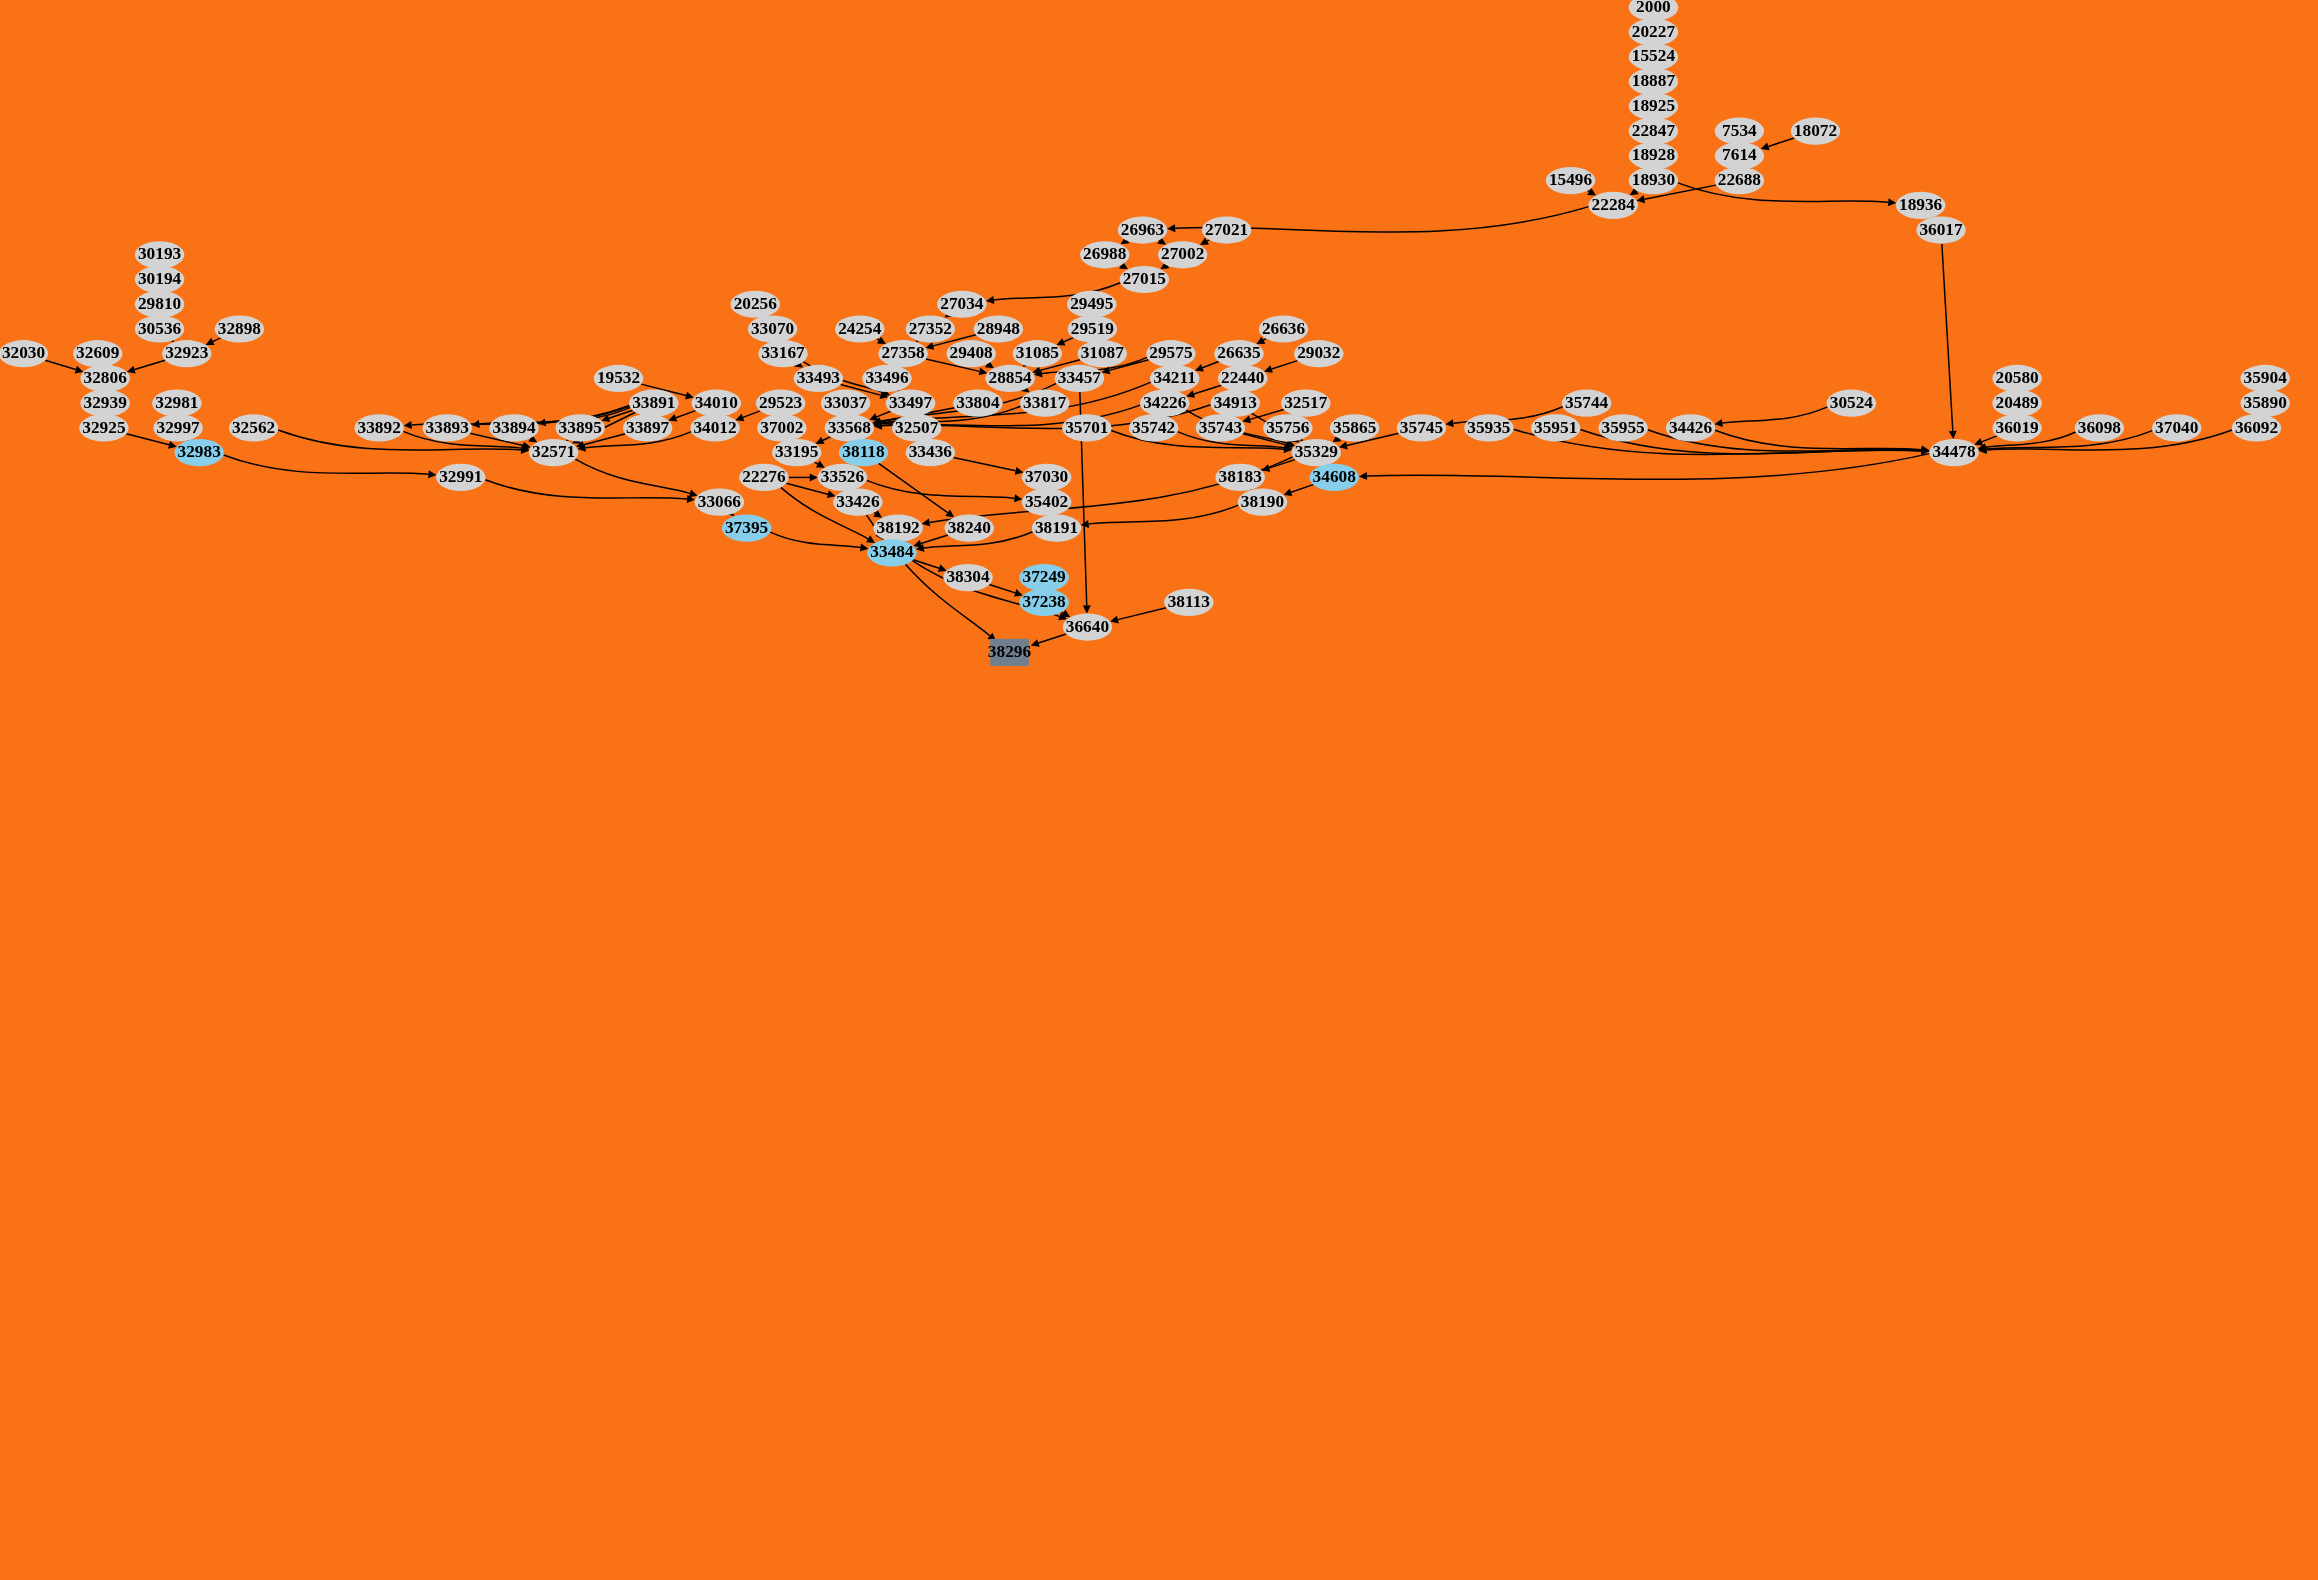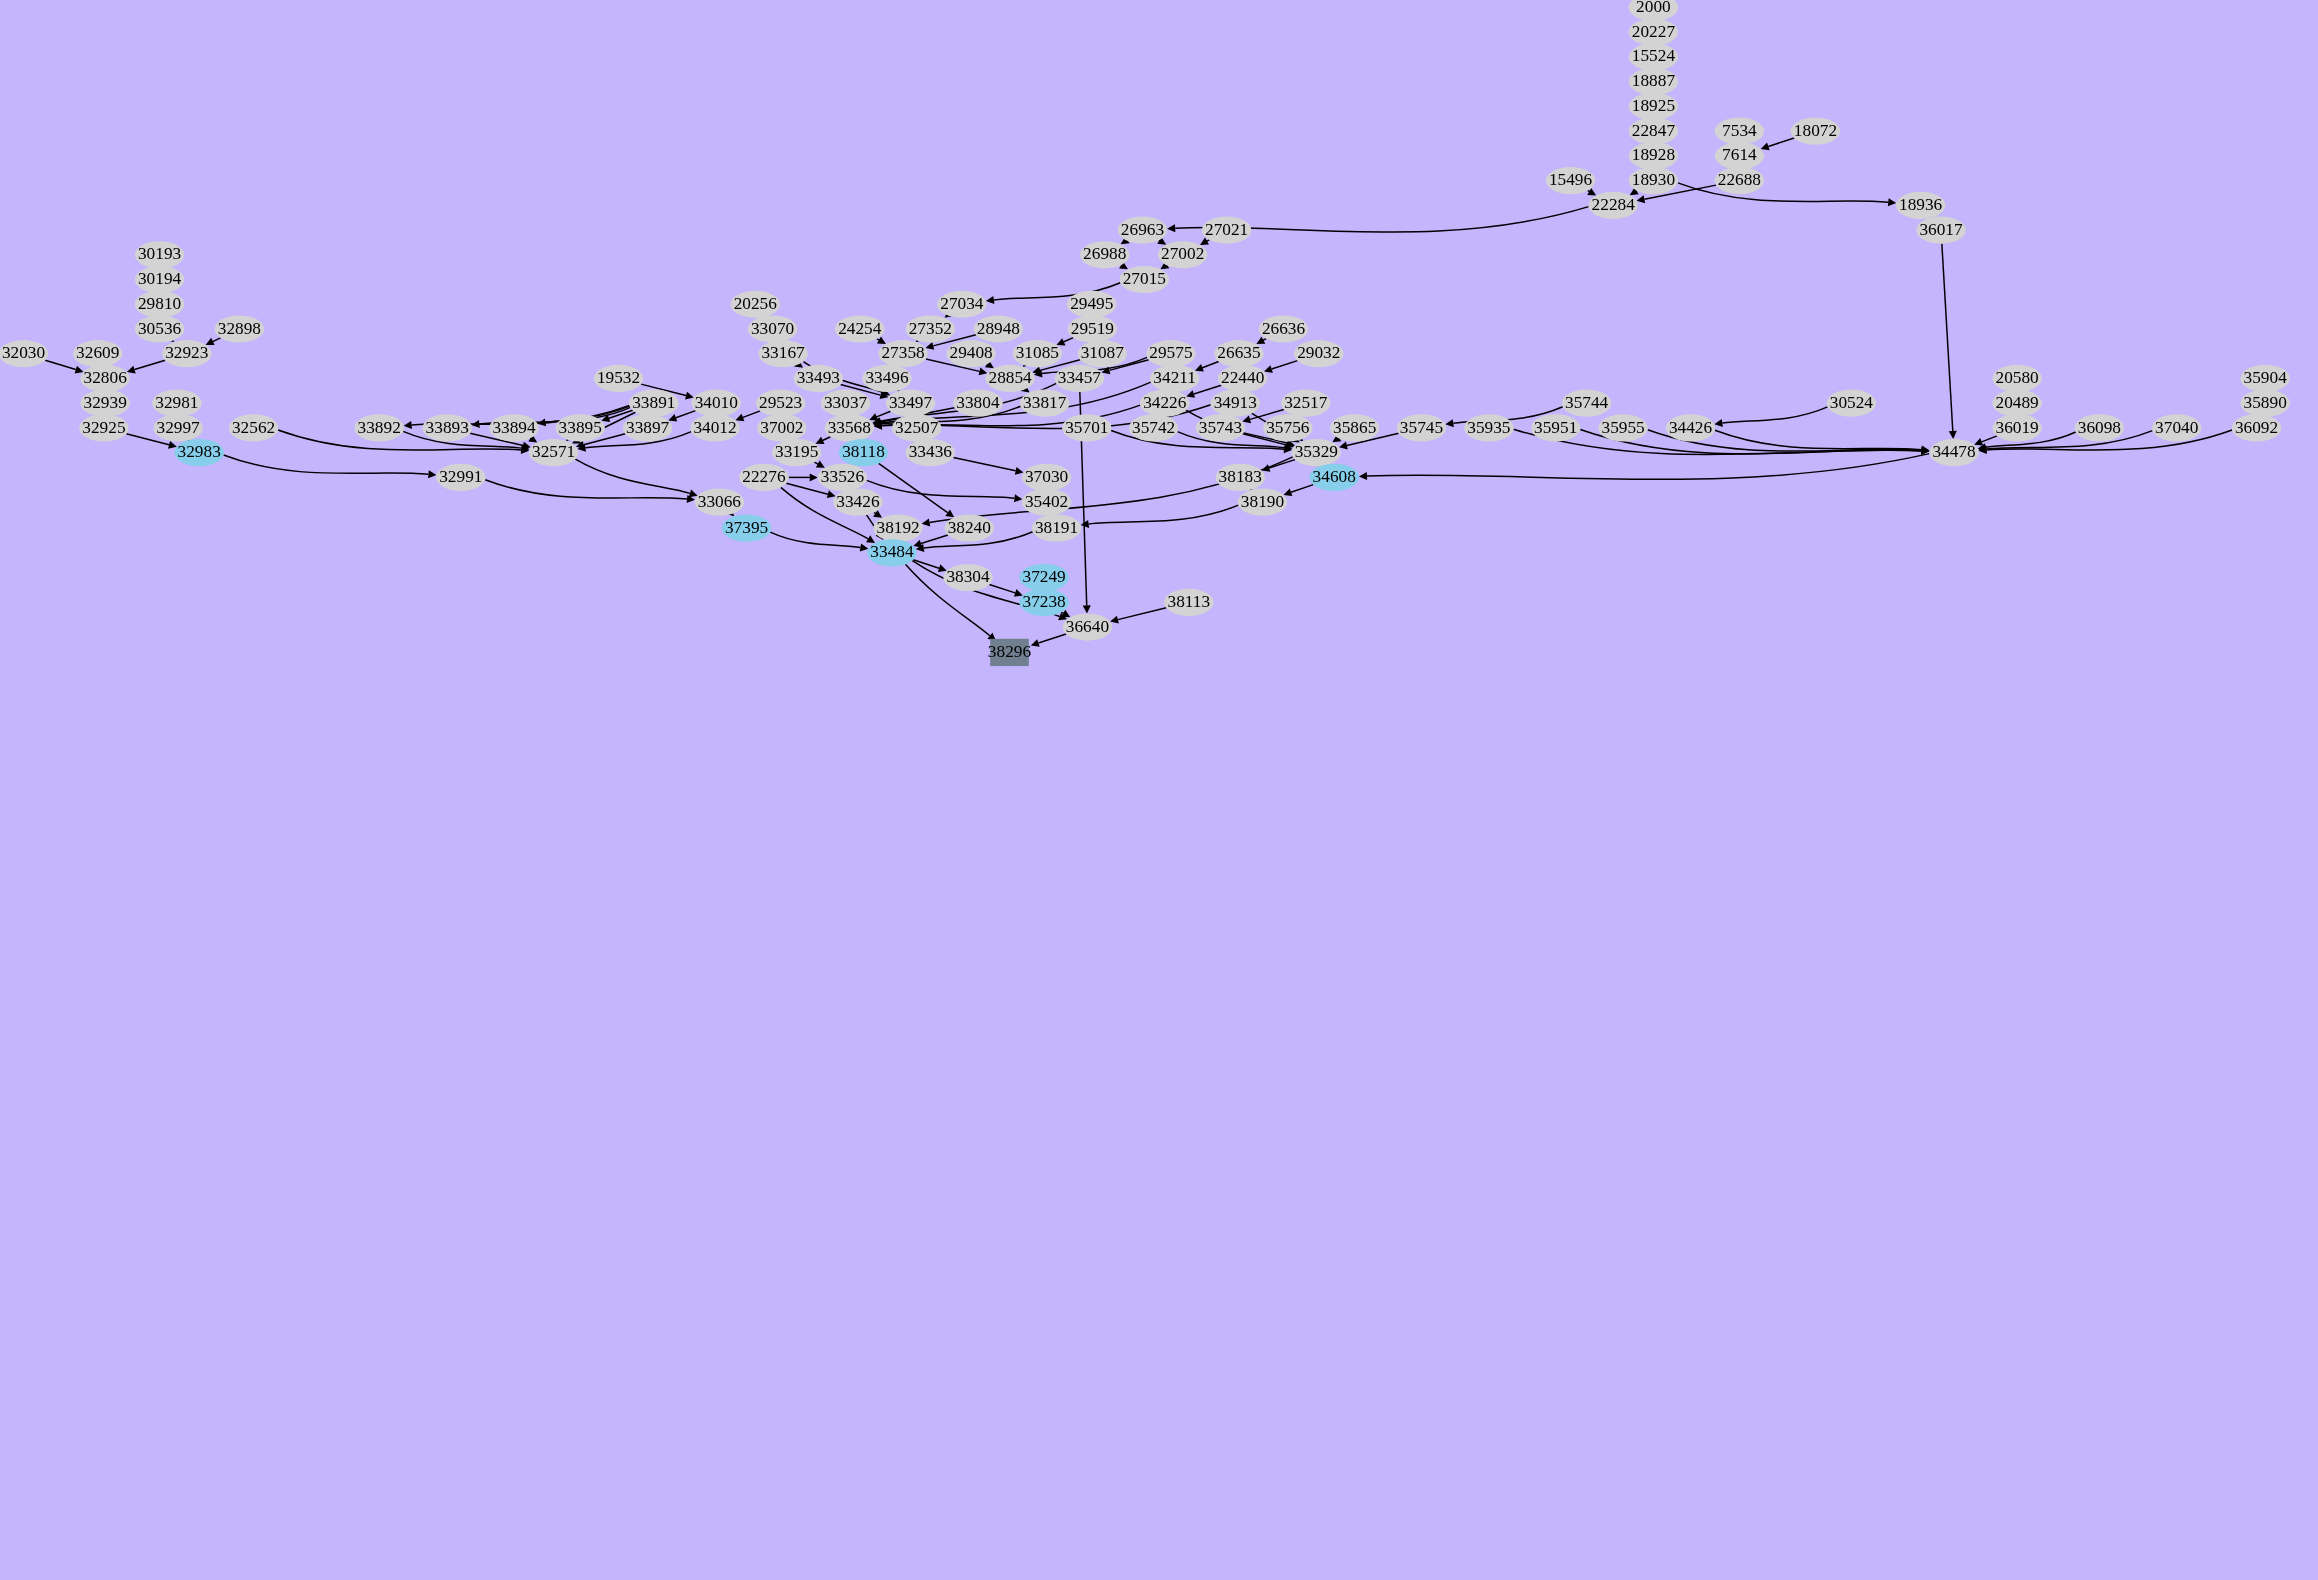--- a/index.html
+++ b/index.html
@@ -7,22 +7,23 @@
     padding: 0;
     background: #ffffff;
   }
   body {
     font-family: "Liberation Serif", serif;
   }
   #graph-root {
     position: relative;
     width: 2319px;
     height: 1580px;
-    background: #c4b5fd;
+    background: #f97316;
     overflow: hidden;
+    font-weight: bold;
   }
   svg#dag {
     display: block;
     width: 2319px;
     height: 1580px;
   }
   .node-ellipse {
     stroke: none;
   }
   .node-rect {

